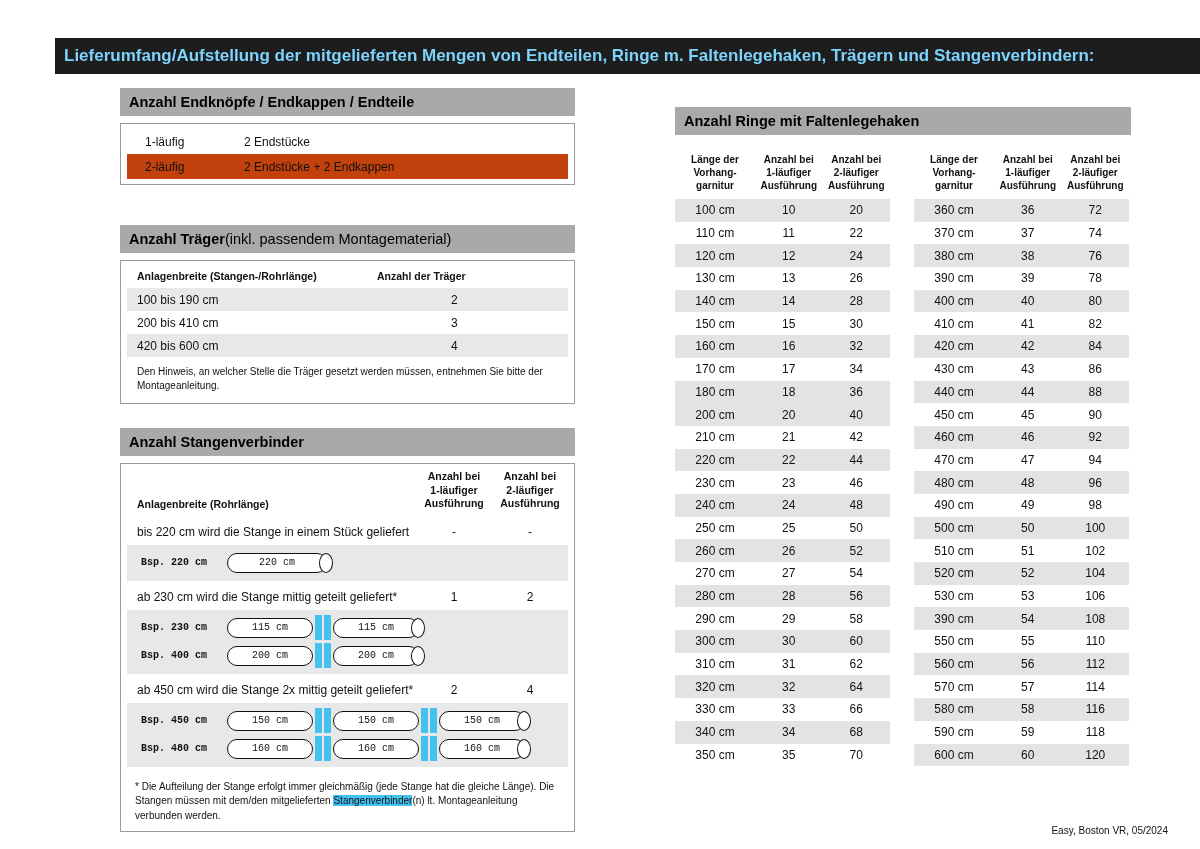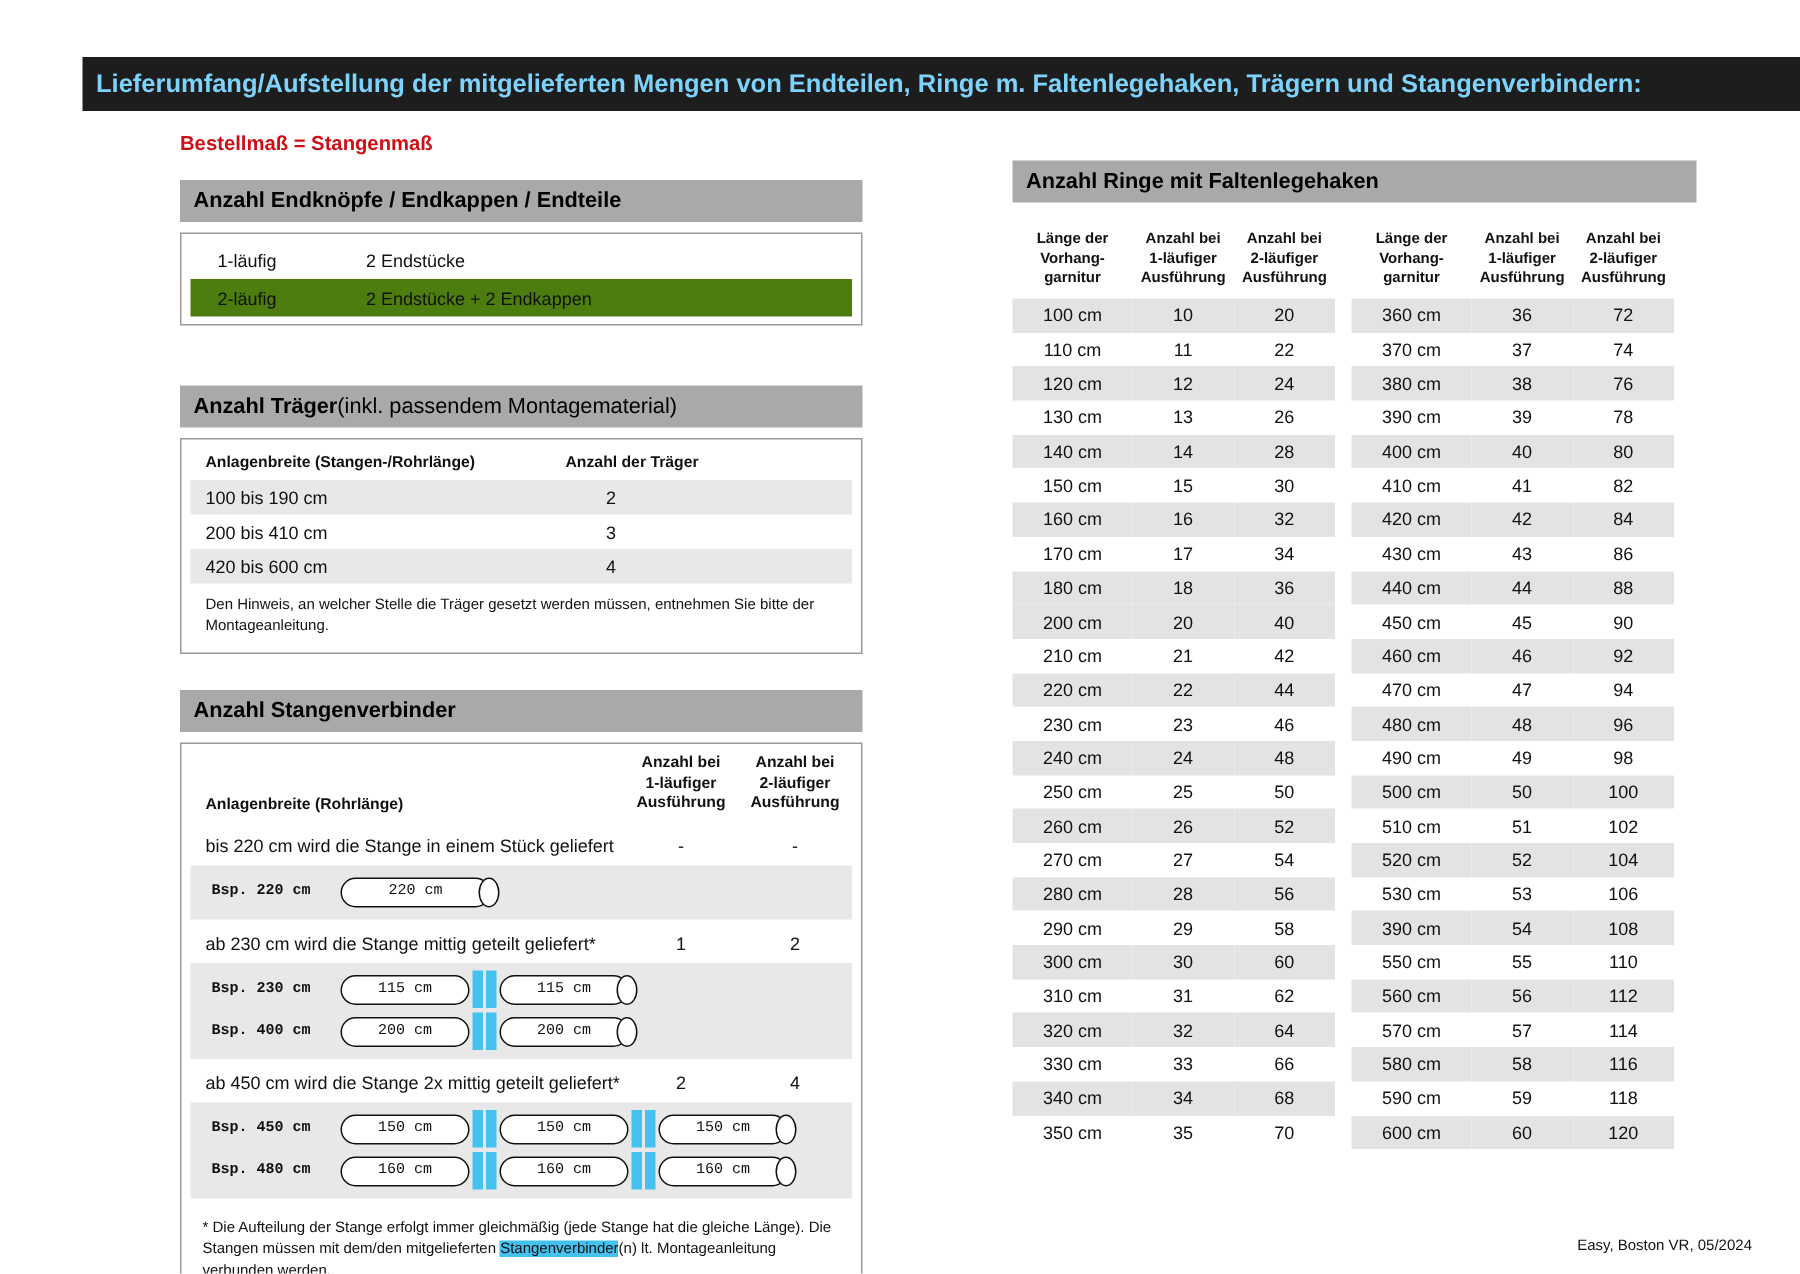--- a/index.html
+++ b/index.html
@@ -30,29 +30,29 @@
     padding-left:9px; font-size:14.5px; font-weight:bold; color:#000;
     margin-bottom:7px;
   }
   .section-header .normal { font-weight:normal; }
 
   .box { border:1px solid #9a9a9a; background:#fff; }
 
   
   .endteile-box { padding:5px 6px; margin-bottom:40px; }
   .et-row { display:flex; height:25px; align-items:center; font-size:12px;gap:24px; }
-  .et-row.striped { background:#4d7c0f; }
+  .et-row.striped { background:#c2410c; }
   .et-label { width:91px; padding-left:18px; }
   .et-value { padding-left:2px; }
 
   
   .traeger-box { padding:6px 6px 8px; margin-bottom:24px; }
   .tr-head { display:flex; font-size:10.5px; font-weight:bold; padding:3px 0 6px; }
   .tr-col1 { width:250px; padding-left:10px; }
-  .tr-row { display:flex; height:23px; align-items:center; font-size:12px; }
+  .tr-row { display:flex; height:23px; align-items:center; font-size:12px;gap:47px; }
   .tr-row.striped { background:#e8e8e8; }
   .tr-range { width:250px; padding-left:10px; }
   .tr-count { padding-left:27px; }
   .tr-note { font-size:10px; line-height:1.4; padding:8px 14px 2px 10px; }
 
   
   .verbinder-box { padding:6px 6px 6px; }
   .vb-head { display:flex; font-size:10.5px; font-weight:bold; margin-bottom:10px; }
   .vb-head .vb-text { flex:1; padding-left:10px; align-self:flex-end; padding-bottom:1px; }
   .vb-val-col { width:76px; text-align:center; line-height:1.3; }
@@ -75,21 +75,21 @@
   .rod-end {
     width:14px; height:20px; border:1.5px solid #111; border-radius:50%;
     background:#fff; margin-left:-8px;
   }
   .vb-footnote { font-size:10px; line-height:1.45; padding:8px 8px 2px 8px; }
   .vb-footnote .hl { background:#45c1f0; }
 
   
   .right-col { position:absolute; left:675px; top:107px; width:456px; }
   .rings-header { margin-bottom:12px; }
-  .rings-tables { display:flex; gap:11px; }
+  .rings-tables { display:flex; gap:24px; }
   .rings-table { border-collapse:collapse; width:215px; font-size:12px; }
   .rings-table th {
     font-size:10px; font-weight:bold; text-align:center; vertical-align:bottom;
     padding:6px 0 7px; line-height:1.3;
   }
   .rings-table td { text-align:center; height:22.7px; padding:0; }
   .rings-table tr.striped td { background:#e3e3e3; }
   .rings-table th:first-child, .rings-table td:first-child { width:80px; }
 
   
@@ -99,21 +99,20 @@
 <body>
 
 <div class="page">
 
   <div class="header-bar">
     <span>Lieferumfang/Aufstellung der mitgelieferten Mengen von Endteilen, Ringe m. Faltenlegehaken, Trägern und Stangenverbindern:</span>
   </div>
 
   <div class="left-col">
 
-    <div class="subtitle">Bestellmaß = Stangenmaß</div>
 
     <div class="section-header">
       <span>Anzahl Endknöpfe / Endkappen / Endteile</span>
     </div>
     <div class="box endteile-box" id="endteile-rows">
         <div class="et-row">
           <div class="et-label">1-läufig</div>
           <div class="et-value">2 Endstücke</div>
         </div>
         <div class="et-row striped">

